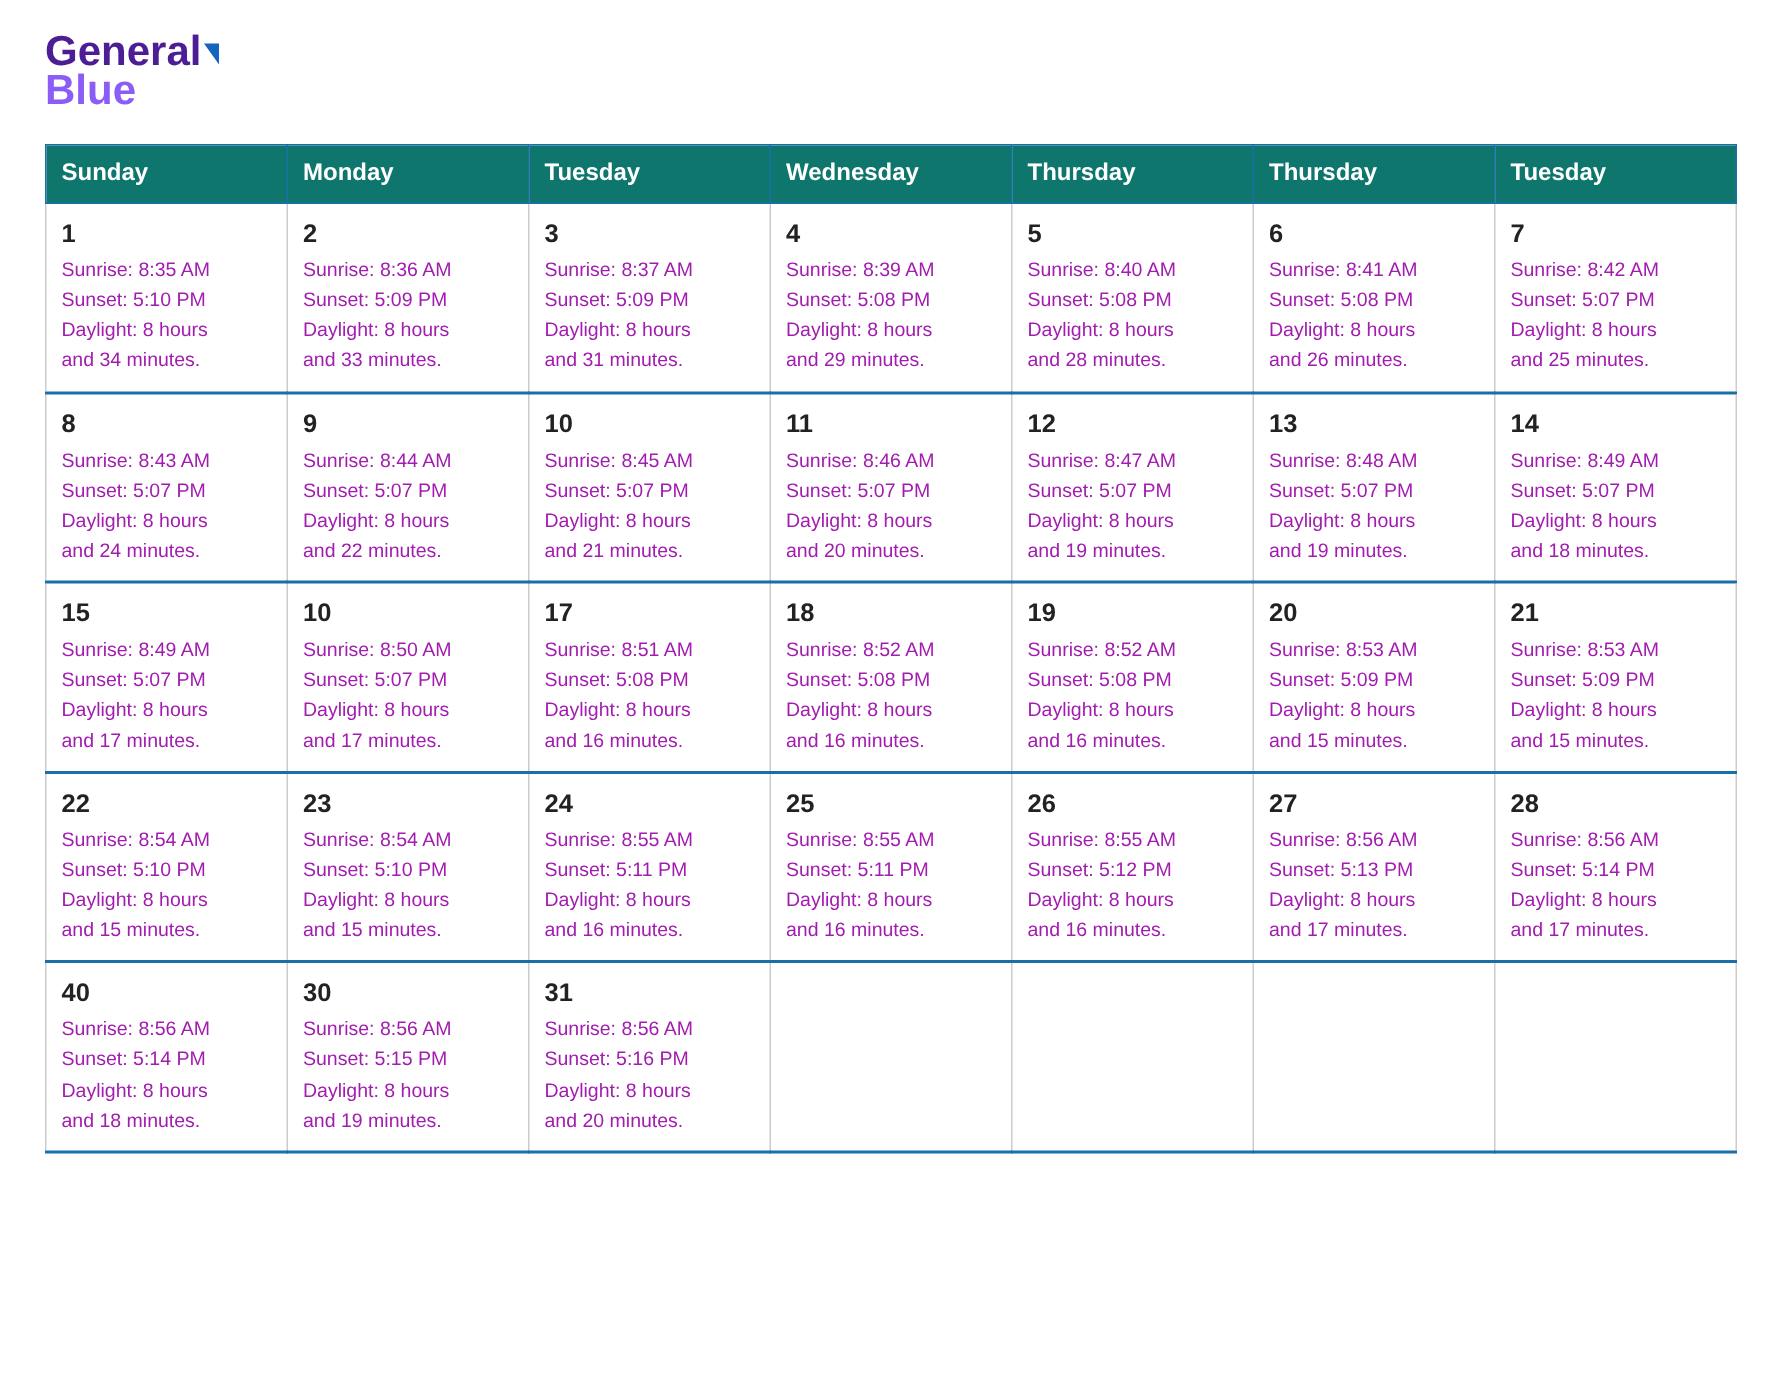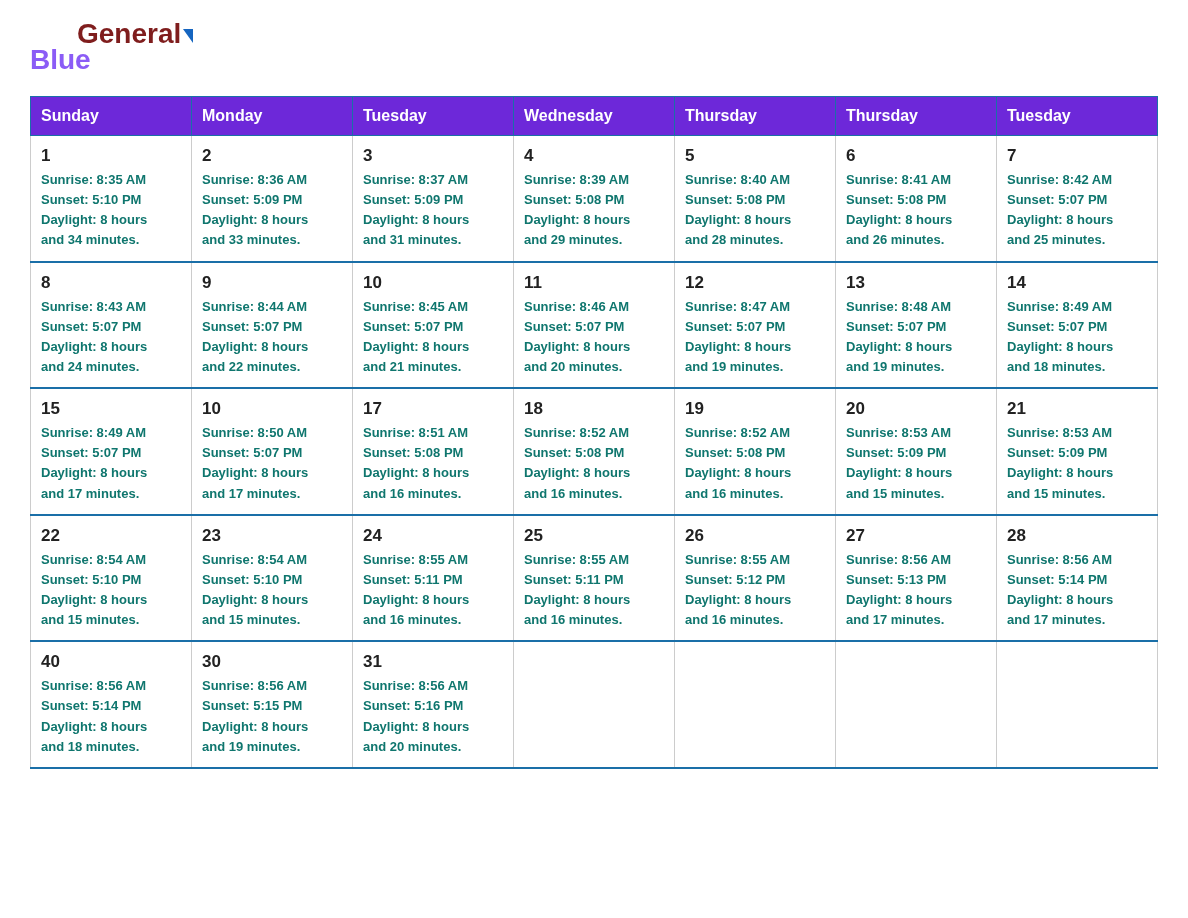--- a/index.html
+++ b/index.html
@@ -17,23 +17,22 @@
       margin-bottom: 20px;
     }
     .logo {
       display: flex;
       flex-direction: column;
       align-items: flex-start;
     }
     .logo-text {
       font-size: 28px;
       font-weight: bold;
-      color: #7f1d1d;
+      color: #4c1d95;
       line-height: 1;
-      margin-left: 47px;
     }
     .logo-triangle {
       display: inline-block;
       width: 0;
       height: 0;
       border-left: 10px solid transparent;
       border-right: 0px solid transparent;
       border-top: 14px solid #1565c0;
       margin-left: 2px;
       vertical-align: middle;
@@ -56,21 +55,21 @@
     .location {
       font-size: 22px;
       color: #555;
       margin-top: 4px;
     }
     table {
       width: 100%;
       border-collapse: collapse;
     }
     thead tr {
-      background-color: #6d28d9;
+      background-color: #0f766e;
       border-radius: 11px;
     }
     thead th {
       color: #fff;
       font-size: 16px;
       font-weight: bold;
       padding: 10px 10px;
       text-align: left;
       border: 1px solid #1a6fa8;
     }
@@ -88,23 +87,22 @@
       height: 110px;
     }
     .day-number {
       font-size: 17px;
       font-weight: bold;
       margin-bottom: 4px;
       display: block;
     }
     .day-info {
       font-size: 13px;
-      color: #0f766e;
+      color: #a21caf;
       line-height: 1.55;
-      font-weight: bold;
     }
   </style>
 </head>
 <body>
 
 <div class="header">
   <div class="logo">
     <div class="logo-text">
       <span>General</span><span class="logo-triangle"></span>
     </div>

